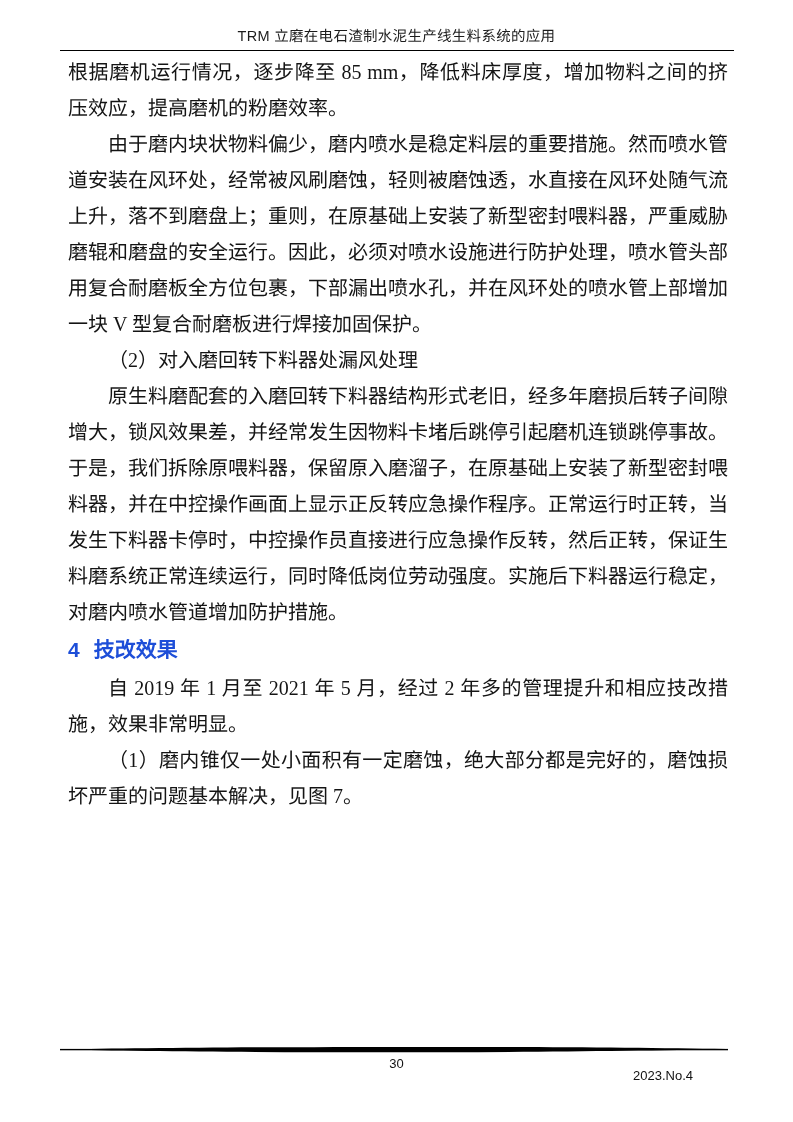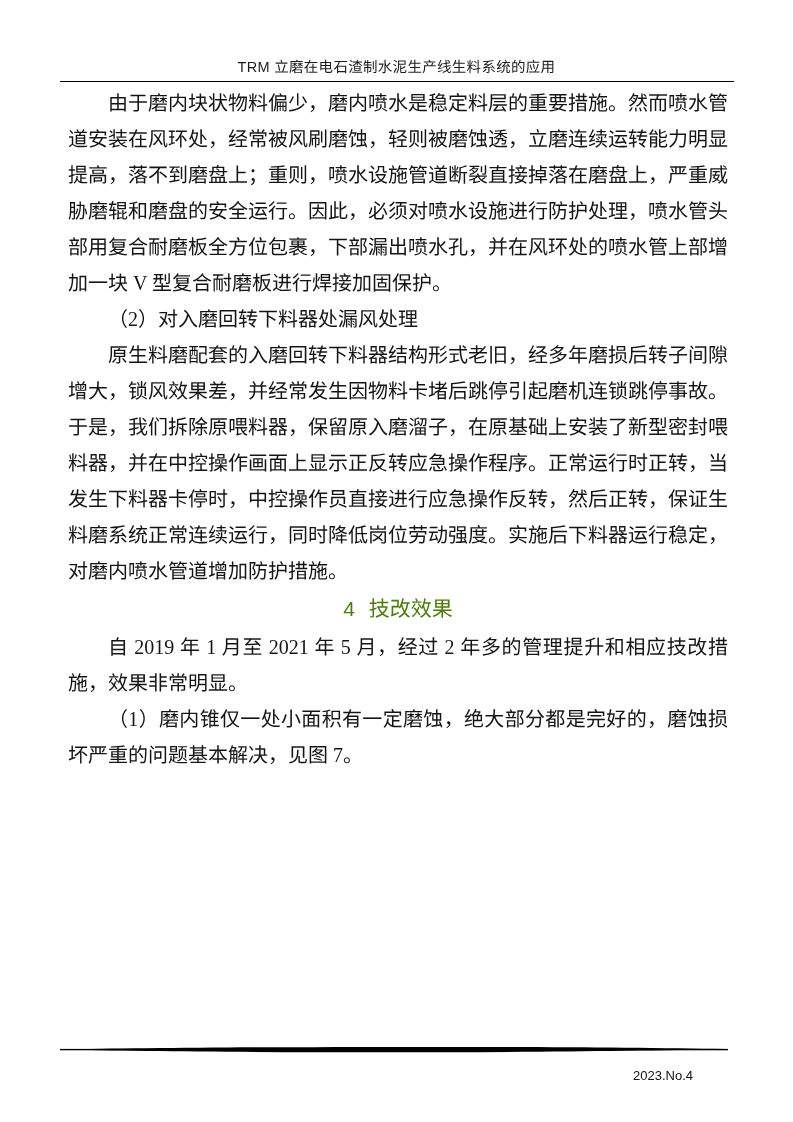--- a/index.html
+++ b/index.html
@@ -6,21 +6,21 @@
   .page{
     position:relative;
     width:793px;height:1122px;
     margin:0 auto;
     background:#ffffff;
     overflow:hidden;
     color:#151515;
     font-family:"Liberation Serif","DejaVu Serif",serif;
   }
   
-  .hdr{padding-top:57px;}
+  .hdr{padding-top:26px;}
   .running-title{
     text-align:center;
     font-family:"Liberation Sans","DejaVu Sans",sans-serif;
     font-size:14.5px;line-height:20px;color:#1c1c1c;
     letter-spacing:.3px;
   }
   .hdr-rule{
     margin:4px 59px 0 60px;
     border-top:1.5px solid #000;
     height:0;
@@ -34,24 +34,24 @@
     text-align:justify;
     color:#141414;
   }
   .doc-body p{margin:0;padding:0;}
   .para-indent{text-indent:2em;}
   .para-noindent{text-indent:0;}
   .subhead{text-indent:2em;}
   .sect-heading{
     margin:2px 0;
     font-family:"Liberation Sans","DejaVu Sans",sans-serif;
-    font-weight:normal;
+    font-weight:bold;
     font-size:21px;line-height:36px;
-    color:#4d7c0f;
-    text-align:center;
+    color:#1d4ed8;
+    text-align:left;
   }
   .sect-heading .sect-num{margin-right:14px;}
   
   .footer-rule{
     position:absolute;left:60px;top:1045px;
     width:668px;height:10px;
   }
   .footer-meta{
     position:absolute;left:0;top:1056px;width:793px;height:18px;
     font-family:"Liberation Sans","DejaVu Sans",sans-serif;
@@ -68,41 +68,43 @@
 <body>
 
 <div class="page">
 
   <header class="hdr">
     <div class="running-title">TRM 立磨在电石渣制水泥生产线生料系统的应用</div>
     <div class="hdr-rule"></div>
   </header>
 
   <main class="doc-body">
+    <p class="para-noindent">根据磨机运行情况，逐步降至 85 mm，降低料床厚度，增加物料之间的挤压效应，提高磨机的粉磨效率。</p>
 
 
 
 
-    <p class="para-indent">由于磨内块状物料偏少，磨内喷水是稳定料层的重要措施。然而喷水管道安装在风环处，经常被风刷磨蚀，轻则被磨蚀透，立磨连续运转能力明显提高，落不到磨盘上；重则，喷水设施管道断裂直接掉落在磨盘上，严重威胁磨辊和磨盘的安全运行。因此，必须对喷水设施进行防护处理，喷水管头部用复合耐磨板全方位包裹，下部漏出喷水孔，并在风环处的喷水管上部增加一块 V 型复合耐磨板进行焊接加固保护。</p>
+    <p class="para-indent">由于磨内块状物料偏少，磨内喷水是稳定料层的重要措施。然而喷水管道安装在风环处，经常被风刷磨蚀，轻则被磨蚀透，水直接在风环处随气流上升，落不到磨盘上；重则，在原基础上安装了新型密封喂料器，严重威胁磨辊和磨盘的安全运行。因此，必须对喷水设施进行防护处理，喷水管头部用复合耐磨板全方位包裹，下部漏出喷水孔，并在风环处的喷水管上部增加一块 V 型复合耐磨板进行焊接加固保护。</p>
 
     <p class="subhead">（2）对入磨回转下料器处漏风处理</p>
 
     <p class="para-indent">原生料磨配套的入磨回转下料器结构形式老旧，经多年磨损后转子间隙增大，锁风效果差，并经常发生因物料卡堵后跳停引起磨机连锁跳停事故。于是，我们拆除原喂料器，保留原入磨溜子，在原基础上安装了新型密封喂料器，并在中控操作画面上显示正反转应急操作程序。正常运行时正转，当发生下料器卡停时，中控操作员直接进行应急操作反转，然后正转，保证生料磨系统正常连续运行，同时降低岗位劳动强度。实施后下料器运行稳定，对磨内喷水管道增加防护措施。</p>
 
     <h2 class="sect-heading">
       <span class="sect-num">4</span><span>技改效果</span>
     </h2>
 
     <p class="para-indent">自 2019 年 1 月至 2021 年 5 月，经过 2 年多的管理提升和相应技改措施，效果非常明显。</p>
 
     <p class="para-indent">（1）磨内锥仅一处小面积有一定磨蚀，绝大部分都是完好的，磨蚀损坏严重的问题基本解决，见图 7。</p>
   </main>
 
   <svg class="footer-rule" viewBox="0 0 668 10" preserveAspectRatio="none" aria-hidden="true">
     <rect x="0" y="3.9" width="668" height="1.4" fill="#000"></rect>
     <path d="M2,4.6 C140,1.6 480,0.6 666,4.1 C480,8.6 140,7.9 2,4.6 Z" fill="#000"></path>
   </svg>
 
   <div class="footer-meta">
+    <span class="page-number">30</span>
     <span class="issue-label">2023.No.4</span>
   </div>
 
 </div>
 
 </body></html>

